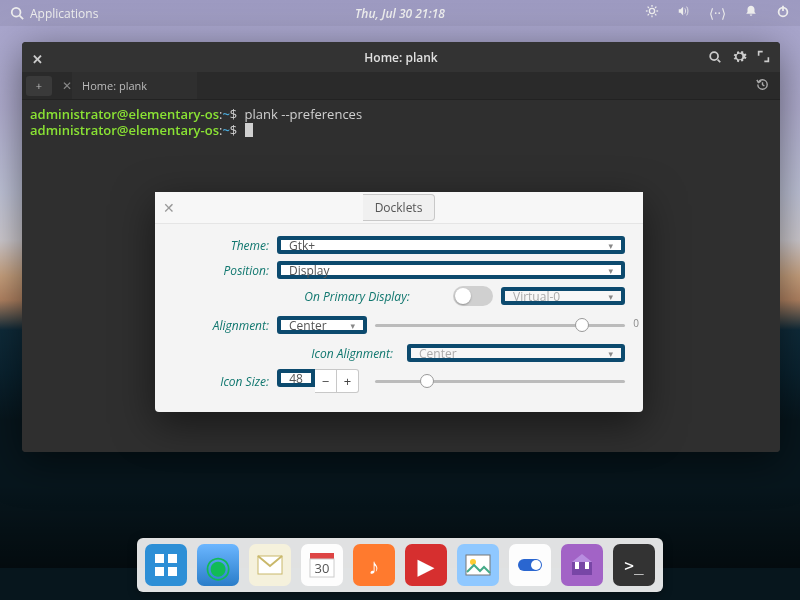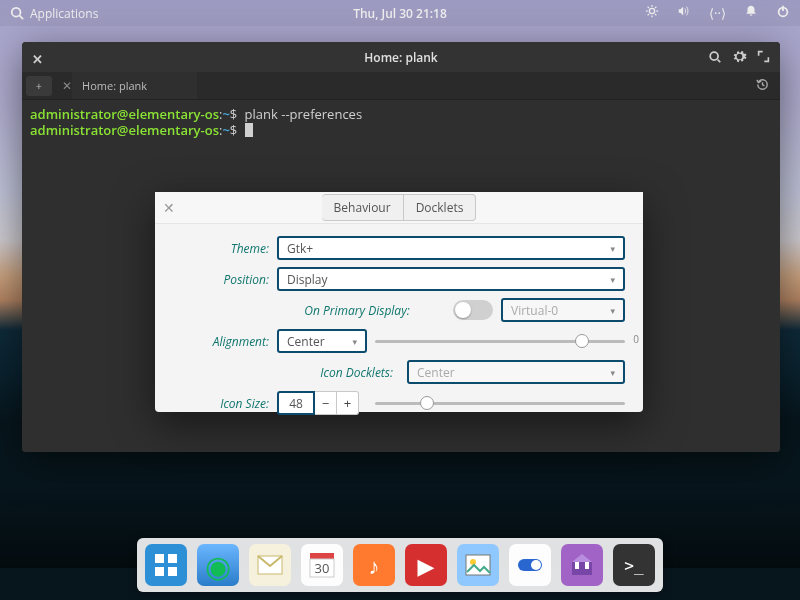--- a/index.html
+++ b/index.html
@@ -17,21 +17,21 @@
   }
   
   .panel {
     position: absolute; top:0; left:0; right:0; height:26px;
     display:flex; align-items:center; justify-content:space-between;
     color:#eee; font-size:12px; padding:0 10px;
     background: rgba(0,0,0,0.05);
     gap: 8px;
   }
   .panel .left, .panel .right { display:flex; align-items:center; gap:18px; }
-  .panel .center { position:absolute; left:50%; transform:translateX(-50%); font-weight:600; }
+  .panel .center { position:absolute; left:50%; transform:translateX(-50%); font-weight:600;font-style:italic; }
   .panel svg, .panel .glyph { width:14px; height:14px; }
   .apps { display:flex; align-items:center; gap:6px; cursor:pointer; }
   .indicator { cursor:pointer; }
 
   
   .window {
     position:absolute; top:42px; left:22px; width:758px; height:410px;
     background:#2f2f2f; border-radius:4px; box-shadow:0 10px 40px rgba(0,0,0,0.5);
     display:flex; flex-direction:column; overflow:hidden;
   }
@@ -82,21 +82,21 @@
     border:1px solid #c8c8c8; cursor:pointer;
   }
   .segmented .seg:first-child { border-radius:4px 0 0 4px; }
   .segmented .seg:last-child  { border-radius:0 4px 4px 0; border-left:none; }
   .segmented .seg.mid { border-left:none; }
   .segmented .seg.active { background:#d8d8d8; }
 
   .form { padding:12px 18px 14px 18px; display:grid; grid-template-columns: 96px 90px 1fr 1fr; row-gap:7px; column-gap:8px; align-items:center; }
   .lbl { text-align:right; color:#0f766e;font-style:italic; }
   .select, .inputnum {
-    height:24px; background:#fff; border:2px solid #0c4a6e; border-radius:3px;
+    height:18px; background:#fff; border:4px solid #0c4a6e; border-radius:3px;
     display:flex; align-items:center; padding:0 8px; justify-content:space-between;
     color:#555; font-size:12px; cursor:pointer;
   }
   .disabled { color:#aaa; background:#f7f7f7;gap:40px; }
   .triangle { font-size:9px; color:#888; }
   .row-span { grid-column: 2 / 5; }
   .switch {
     width:40px; height:20px; background:#d0d0d0; border-radius:10px; position:relative; cursor:pointer;
   }
   .switch .knob { width:16px; height:16px; background:#fff; border-radius:50%; position:absolute; top:2px; left:2px; box-shadow:0 1px 2px rgba(0,0,0,0.3);}
@@ -226,21 +226,20 @@
     </span>
   </div>
   <div class="term"><span class="user">administrator@elementary-os</span><span class="colon">:</span><span class="path">~</span><span class="cmd">$</span> <span class="cmd">plank --preferences</span>
 <span class="user">administrator@elementary-os</span><span class="colon">:</span><span class="path">~</span><span class="cmd">$</span> <span class="cursor"></span></div>
 </div>
 
 <div class="dialog">
   <div class="header">
     <span class="dclose"><span>✕</span></span>
     <div class="segmented">
-      <div class="seg mid">Behaviour</div>
       <div class="seg">Docklets</div>
     </div>
   </div>
   <div class="form">
 
     <div class="lbl">Theme:</div>
     <div class="select row-span">
       <span>Gtk+</span>
       <span class="triangle">▾</span>
     </div>
@@ -269,21 +268,21 @@
       <span class="triangle">▾</span>
     </div>
     <div class="slider" style="grid-column:3/5">
       <div class="track">
           <div class="thumb" style="left:80%"></div>
         </div>
       <span class="endtick">0</span>
     </div>
 
     <div></div>
-    <div class="lbl" style="grid-column:2/3;text-align:right;white-space:nowrap;margin-right:-26px;">Icon Docklets:</div>
+    <div class="lbl" style="grid-column:2/3;text-align:right;white-space:nowrap;margin-right:-26px;">Icon Alignment:</div>
     <div class="select disabled" style="grid-column:3/5;margin-left:32px;">
       <span>Center</span>
       <span class="triangle">▾</span>
     </div>
 
     <div class="lbl">Icon Size:</div>
     <div class="stepper" style="grid-column:2/3">
       <div class="inputnum">48</div>
       <div class="stepbtn">
           <span>−</span>

